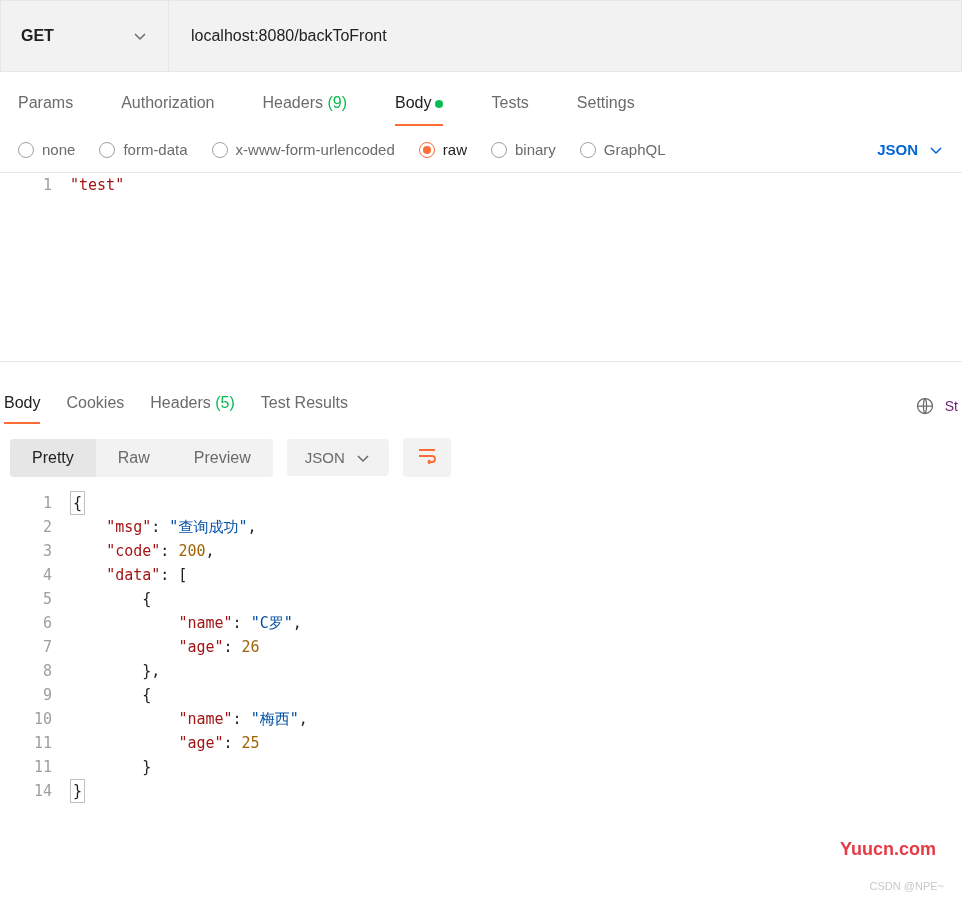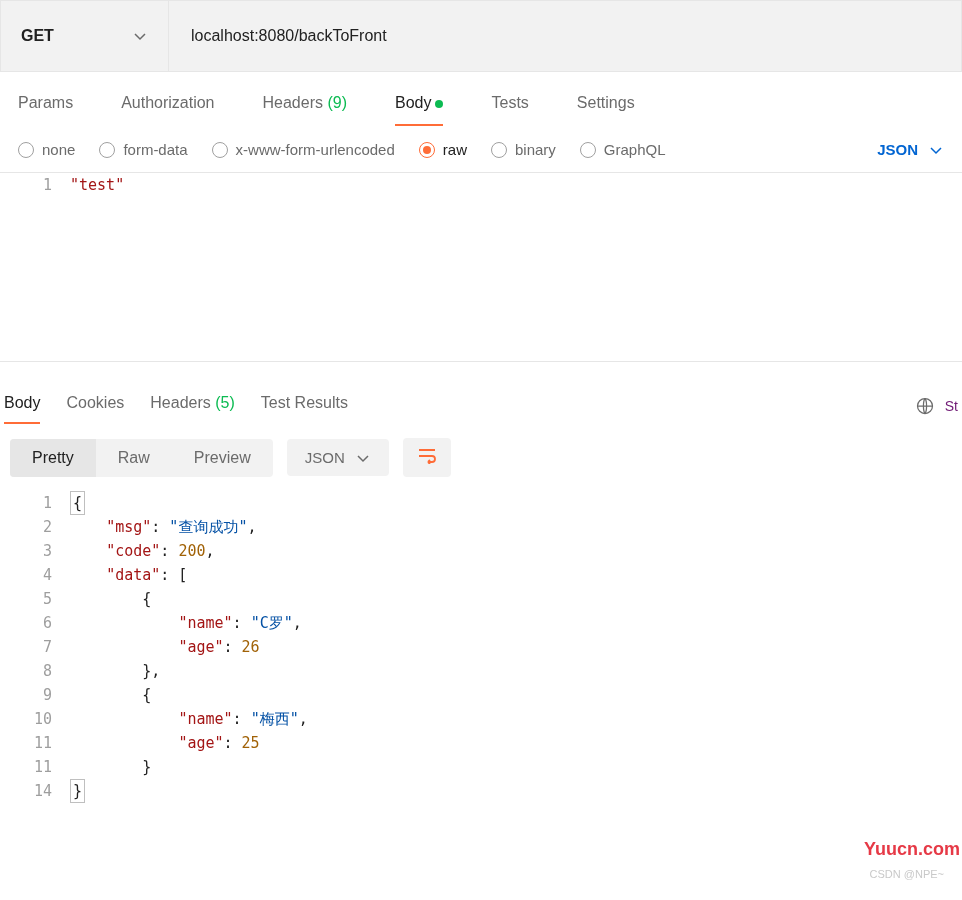--- a/index.html
+++ b/index.html
@@ -36,22 +36,22 @@
 .resp-tab .count { color: #0cbb52; }
 .resp-right { margin-left: auto; display: flex; align-items: center; gap: 10px; color: #701a75; }
 .globe { width: 20px; height: 20px; }
 .view-row { display: flex; align-items: center; gap: 14px; padding: 14px 10px; }
 .view-tabs { display: flex; background: #f2f2f2; border-radius: 4px; overflow: hidden; }
 .view-tab { padding: 10px 22px; color: #6b6b6b; font-size: 16px; cursor: pointer; }
 .view-tab.active { background: #e6e6e6; color: #212121; }
 .drop-btn { display: flex; align-items: center; gap: 10px; padding: 10px 18px; background: #f2f2f2; border-radius: 4px; color: #6b6b6b; font-size: 15px; cursor: pointer; }
 .icon-btn { padding: 10px 14px; background: #f2f2f2; border-radius: 4px; cursor: pointer; color: #ff6c37; }
 .resp-editor { font-family: "Consolas", "Menlo", monospace; font-size: 15px; }
-.watermark { position: absolute; right: 2px; bottom: 40px; color: #e63946; font-size: 18px; font-weight: 600; }
-.watermark2 { position: absolute; right: 18px; bottom: 20px; color: #c9c9c9; font-size: 11px; }
+.watermark { position: absolute; right: 26px; bottom: 40px; color: #e63946; font-size: 18px; font-weight: 600; }
+.watermark2 { position: absolute; right: 18px; bottom: 8px; color: #c9c9c9; font-size: 11px; }
 .container { position: relative; height: 900px; }
 </style>
 </head>
 <body>
 <div class="container">
 
 <div class="url-bar">
   <div class="method-select">
     <span>GET</span>
     <svg class="chev" viewBox="0 0 16 16">

